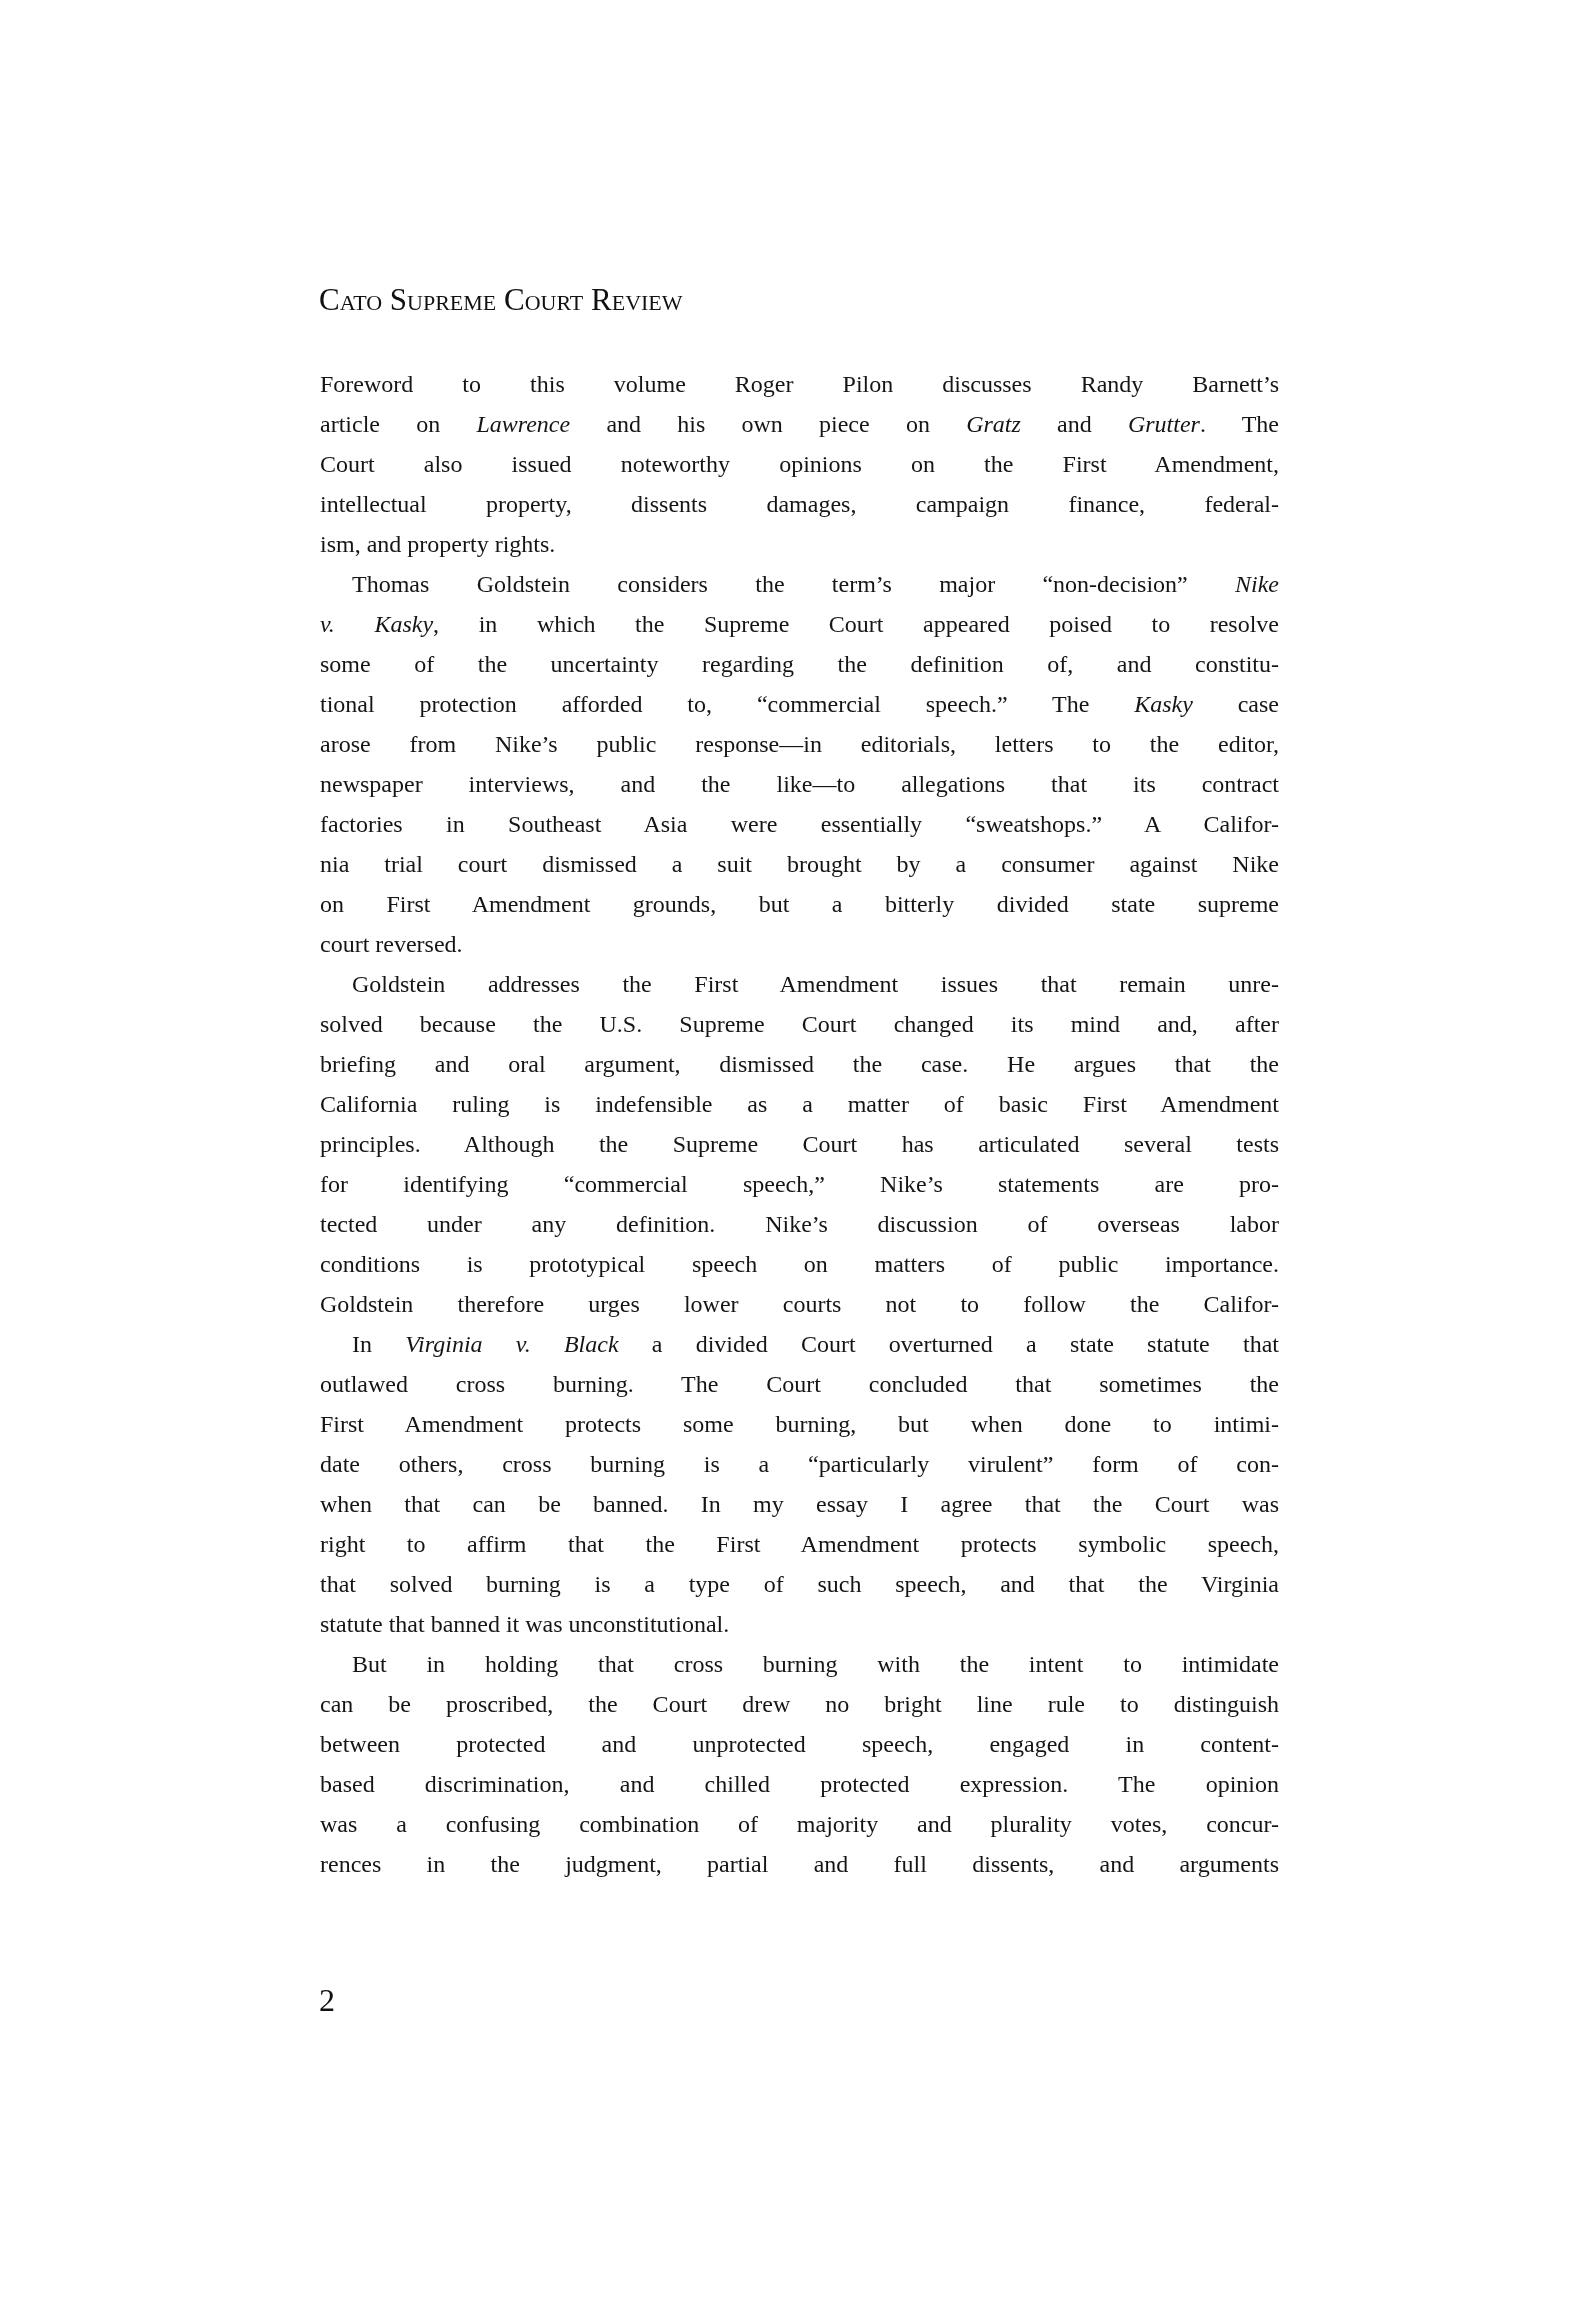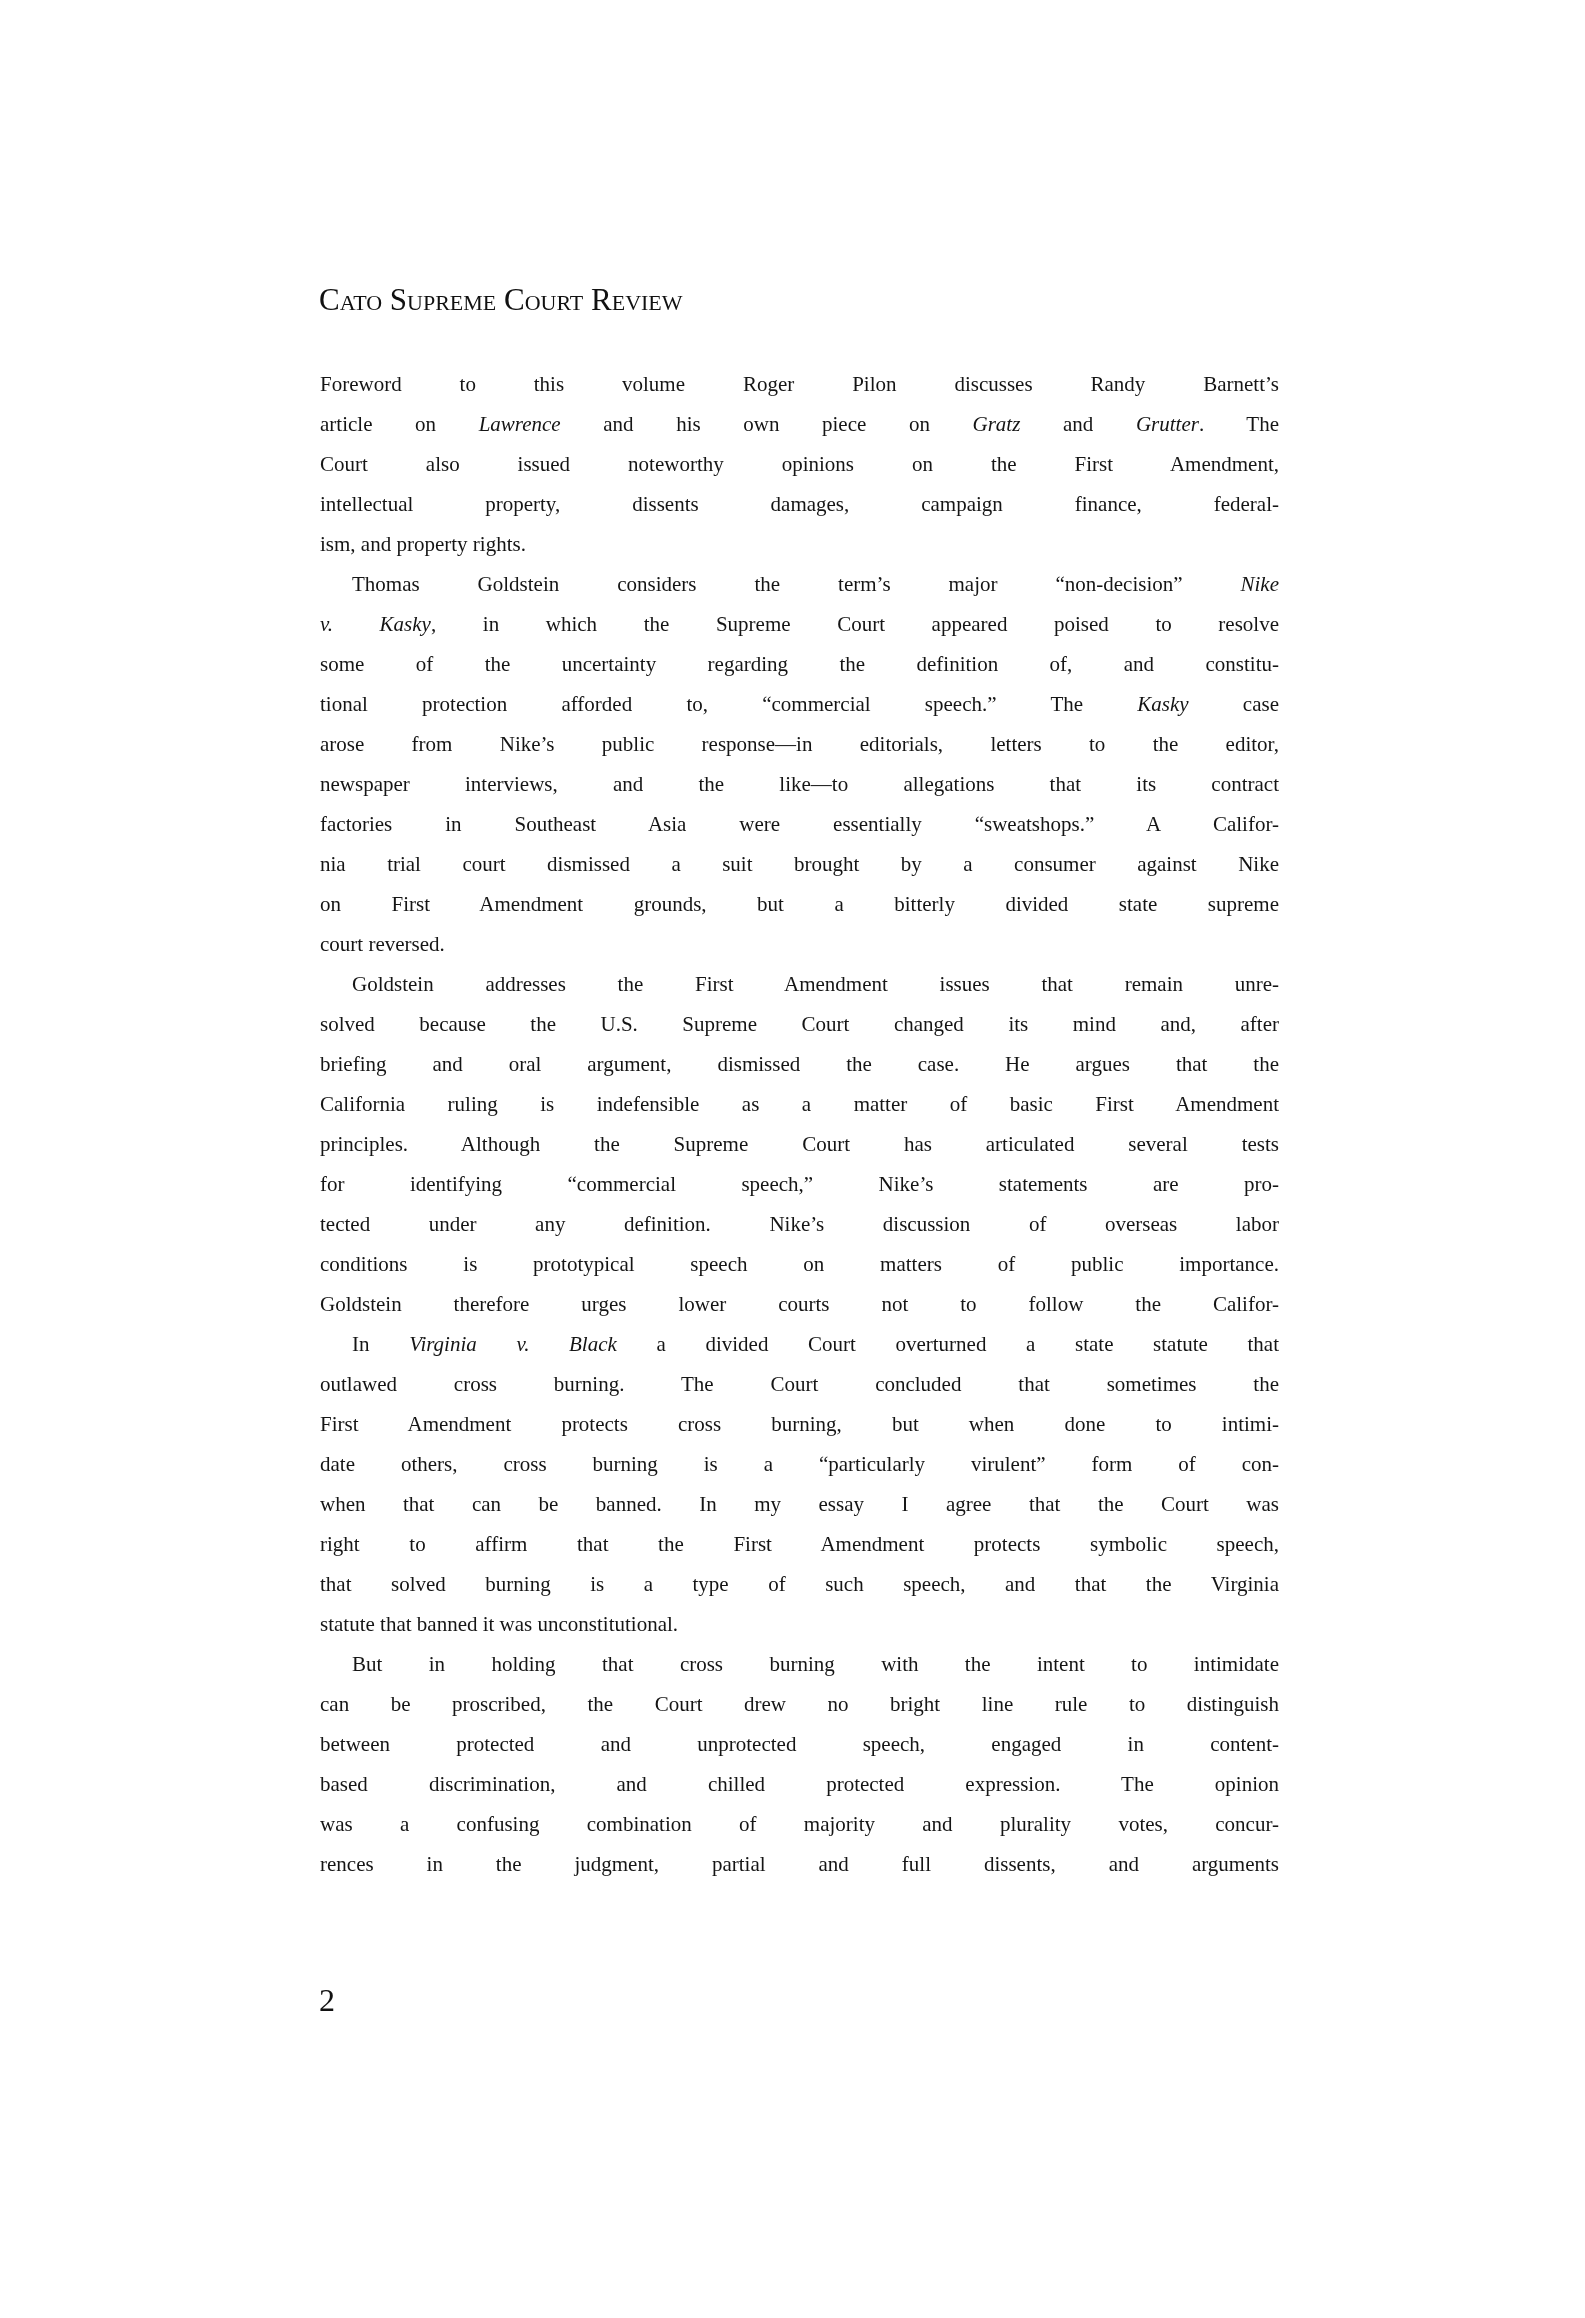--- a/index.html
+++ b/index.html
@@ -36,21 +36,21 @@
     .body-text {
       position: absolute;
       left: 320px;
       top: 364px;
       width: 959px;
     }
     .line {
       display: block;
       height: 40px;
       line-height: 40px;
-      font-size: 21px;
+      font-size: 24px;
       white-space: nowrap;
       text-align: justify;
       text-align-last: justify;
       overflow: hidden;
     }
     .line.last {
       text-align-last: left;
     }
     .line.indent {
       padding-left: 32px;
@@ -100,21 +100,21 @@
         <span class="line"><span>California ruling is indefensible as a matter of basic First Amendment</span></span>
         <span class="line"><span>principles. Although the Supreme Court has articulated several tests</span></span>
         <span class="line"><span>for identifying “commercial speech,” Nike’s statements are pro-</span></span>
         <span class="line"><span>tected under any definition. Nike’s discussion of overseas labor</span></span>
         <span class="line"><span>conditions is prototypical speech on matters of public importance.</span></span>
         <span class="line"><span>Goldstein therefore urges lower courts not to follow the Califor-</span></span>
       </div>
       <div>
         <span class="line indent"><span>In </span><i>Virginia v. Black</i><span> a divided Court overturned a state statute that</span></span>
         <span class="line"><span>outlawed cross burning. The Court concluded that sometimes the</span></span>
-        <span class="line"><span>First Amendment protects cross burning, but when done to intimi-</span></span>
+        <span class="line"><span>First Amendment protects some burning, but when done to intimi-</span></span>
         <span class="line"><span>date others, cross burning is a “particularly virulent” form of con-</span></span>
         <span class="line"><span>when that can be banned. In my essay I agree that the Court was</span></span>
         <span class="line"><span>right to affirm that the First Amendment protects symbolic speech,</span></span>
         <span class="line"><span>that solved burning is a type of such speech, and that the Virginia</span></span>
         <span class="line last"><span>statute that banned it was unconstitutional.</span></span>
       </div>
       <div>
         <span class="line indent"><span>But in holding that cross burning with the intent to intimidate</span></span>
         <span class="line"><span>can be proscribed, the Court drew no bright line rule to distinguish</span></span>
         <span class="line"><span>between protected and unprotected speech, engaged in content-</span></span>

